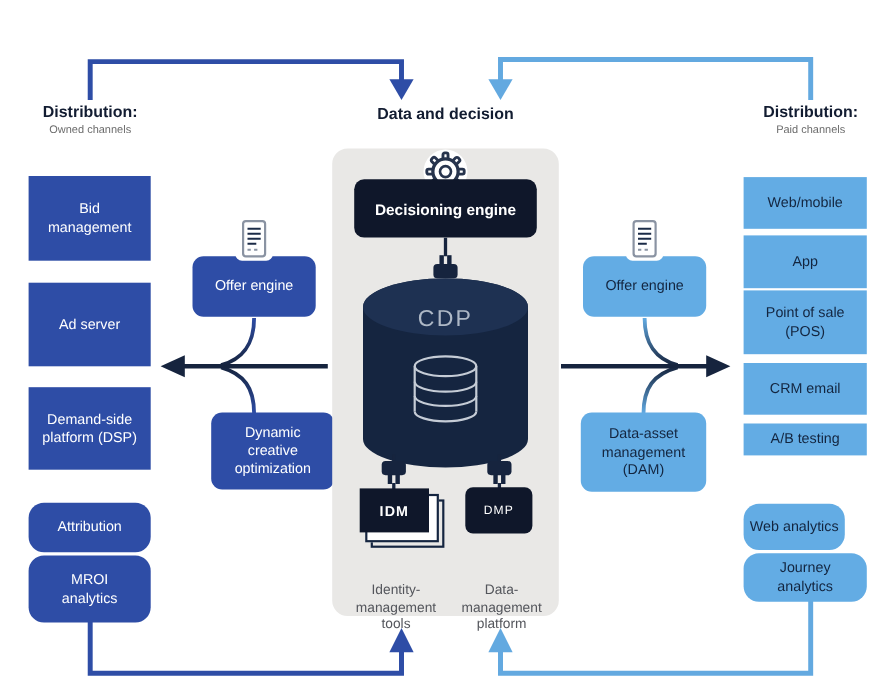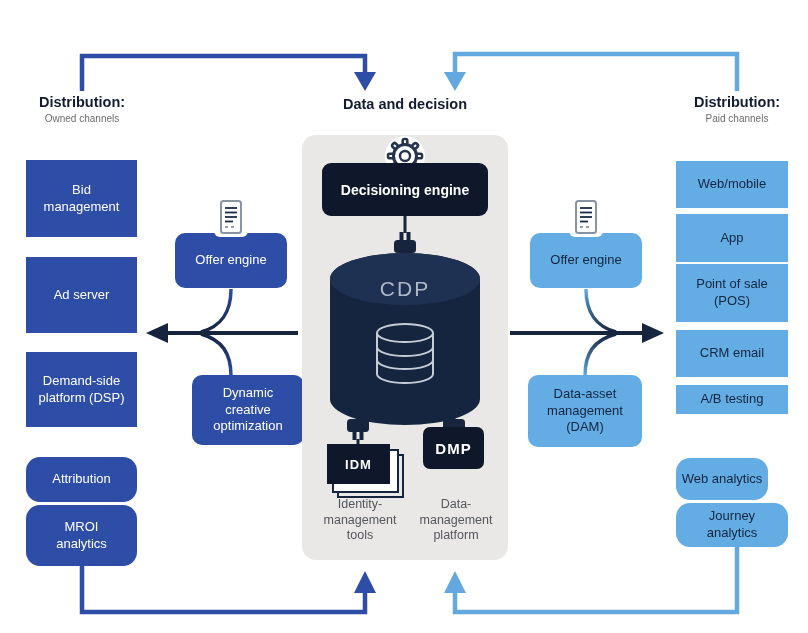--- a/index.html
+++ b/index.html
@@ -14,21 +14,21 @@
        text-align:center;white-space:pre-line;line-height:1.28;font-size:13px;}
   .dark{background:#2e4da6;color:#ffffff;}
   .light{background:#63ace4;color:#13253f;}
   .r10{border-radius:10px;}
   .r14{border-radius:14px;margin-top:12px;}
   .panel{position:absolute;left:302px;top:135px;width:206px;height:425px;
          background:#e9e8e6;border-radius:14px;}
   .navybox{position:absolute;background:#0f172a;color:#fff;display:flex;align-items:center;
            justify-content:center;text-align:right;}
   .caption{position:absolute;text-align:center;white-space:pre-line;font-size:12.5px;
-           line-height:1.25;color:#54565c;}
+           line-height:1.25;color:#54565c;margin-top:32px;}
   .stack-outline{position:absolute;border:2px solid #152540;background:transparent;}
   svg{display:block;}
   .abs{position:absolute;}
 </style>
 </head>
 <body>
 
 <div id="stage">
 
 
@@ -171,22 +171,22 @@
     <rect x="4" y="6" width="22" height="13" rx="3.5" fill="#16243e"></rect>
     <rect x="9.5" y="18" width="4" height="9" fill="#16243e"></rect>
     <rect x="16.5" y="18" width="4" height="9" fill="#16243e"></rect>
     <line x1="15" y1="26" x2="15" y2="33" stroke="#16243e" stroke-width="3"></line>
   </svg>
 
   <div class="stack-outline" style="left:337px;top:454px;width:63px;height:40px;z-index:0;"></div>
   <div class="stack-outline" style="left:332px;top:449px;width:63px;height:40px;z-index:0;background:#fff;"></div>
   <div class="navybox" style="left:327px;top:444px;width:63px;height:40px;border-radius:0;
        font-weight:700;font-size:13px;letter-spacing:1px;z-index:1;">IDM</div>
-  <div class="navybox" style="left:423px;top:427px;width:61px;height:42px;border-radius:7px;
-       font-weight:700;font-size:15px;letter-spacing:1px;">DMP</div>
+  <div class="navybox" style="left:423px;top:443px;width:61px;height:42px;border-radius:7px;
+       font-weight:400;font-size:11px;letter-spacing:1px;">DMP</div>
 
   <div class="caption" style="left:315px;top:497px;width:90px;">Identity-
 management
 tools</div>
   <div class="caption" style="left:412px;top:497px;width:88px;">Data-
 management
 platform</div>
 
   <div class="box light r10" style="left:530px;top:233px;width:112px;height:55px;">Offer engine</div>
   <svg class="abs" style="left:567px;top:197px;" width="38" height="42" viewBox="0 0 38 42">

